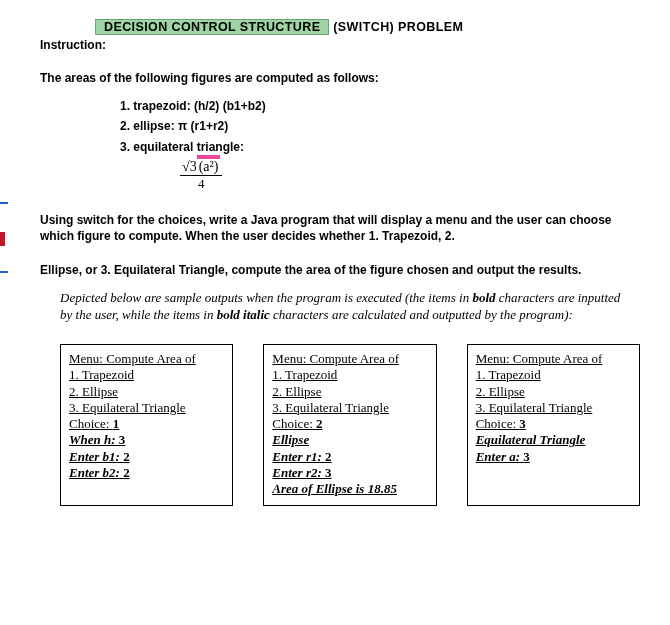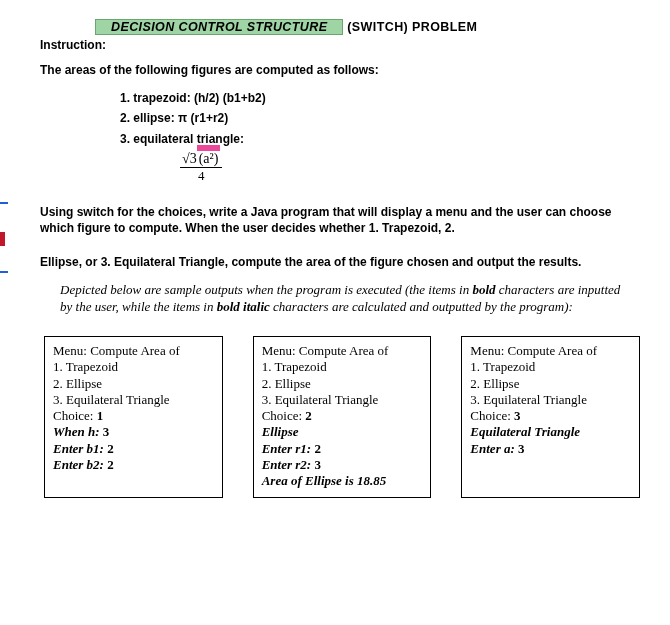--- a/index.html
+++ b/index.html
@@ -14,34 +14,33 @@
   .title {
     font-family: Verdana, Geneva, sans-serif;
     font-weight: bold;
     font-size: 12.5px;
     margin-left: 55px;
     margin-bottom: 4px;
   }
   .title-hl {
     background: #9fd4a5;
     border: 1px solid #6aa76e;
-    padding: 0 15px;
+    padding: 0 8px;
     font-variant: small-caps;
     letter-spacing: .4px;
-    font-style: italic;
   }
   .title-plain {
     font-variant: small-caps;
     letter-spacing: .4px;
   }
   .instr {
     font-family: Verdana, Geneva, sans-serif;
     font-weight: bold;
     font-size: 12px;
-    margin-bottom: 10px;
+    margin-bottom: 18px;
   }
   .para {
     font-family: Verdana, Geneva, sans-serif;
     font-size: 12px;
     font-weight: bold;
     margin-bottom: 12px;
     line-height: 1.35;
   }
   .list {
     font-family: Verdana, Geneva, sans-serif;
@@ -62,21 +61,21 @@
   }
   .num {
     border-bottom: 1px solid #000;
     padding: 0 2px;
     font-size: 14px;
   }
   .den {
     font-size: 13px;
   }
   .sqrt {
-    border-top: 6px solid #ec4899;
+    border-top: 4px solid #ec4899;
     padding: 0 2px;
   }
   .gap { height: 6px; }
   .marker-blue {
     position: absolute;
     left: 0;
     width: 8px;
     height: 2px;
     background: #1f5fd8;
   }
@@ -90,21 +89,22 @@
   .samples-note {
     font-family: "Times New Roman", Times, serif;
     font-style: italic;
     font-size: 13px;
     margin: 0 10px 20px 20px;
     line-height: 1.3;
   }
   .samples-row {
     display: flex;
     gap: 30px;
-    margin-left: 4px;
+    margin-left: 20px;
+    text-decoration: underline;
   }
   .sample-box {
     border: 1px solid #000;
     padding: 6px 8px 8px 8px;
     font-family: "Times New Roman", Times, serif;
     font-size: 13px;
     line-height: 1.25;
     flex: 1;
   }
   .b { font-weight: bold; }

